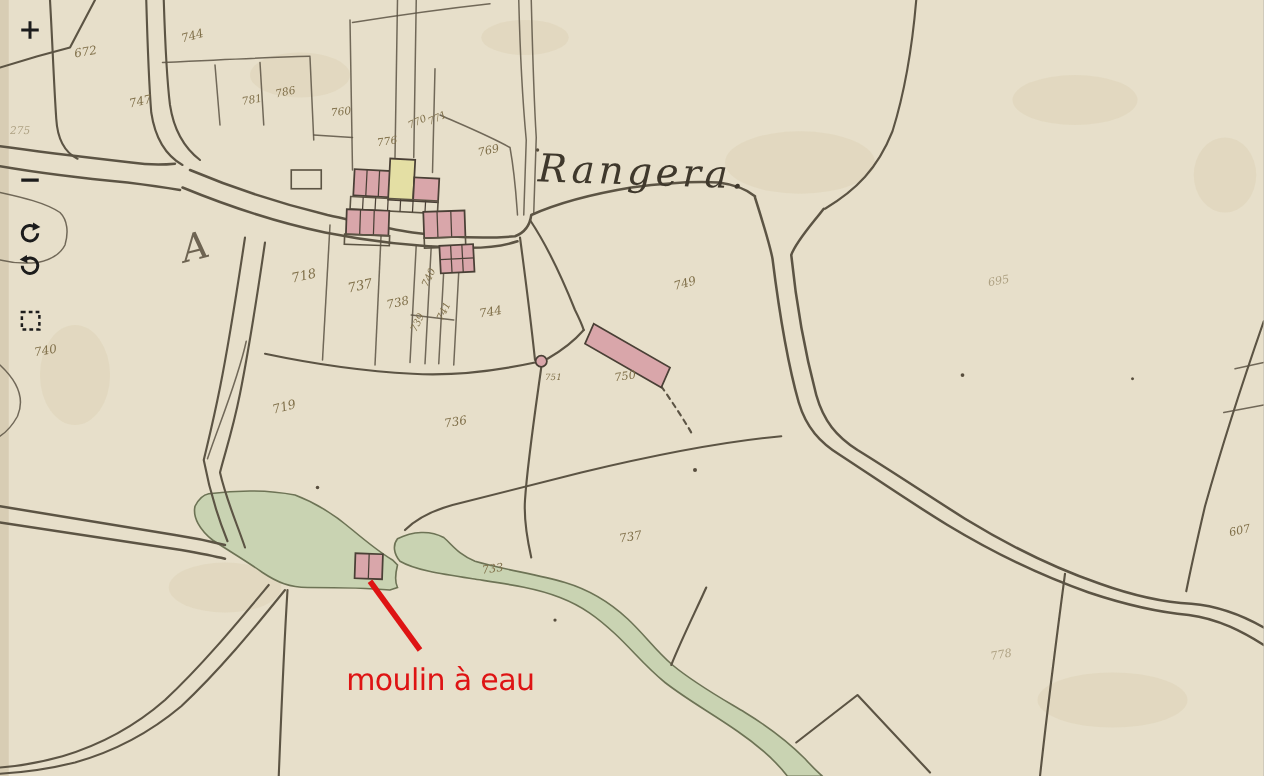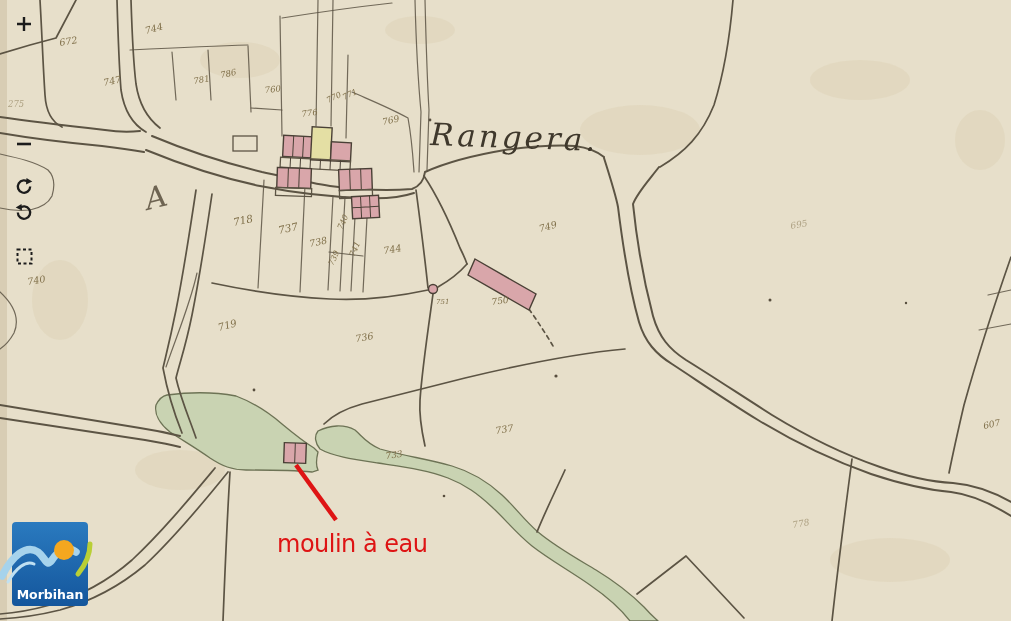--- a/index.html
+++ b/index.html
@@ -229,31 +229,13 @@
         <polygon points="11.5,1 17.3,4.6 11,7.6" fill="#1c1c1c"></polygon>
       </g>
     </svg>
   </div>
   <div class="tool" style="top:245px;">
     <svg width="17" height="17" viewBox="0 0 17 17">
       <rect x="1.5" y="1.5" width="14" height="14" fill="none" stroke="#1c1c1c" stroke-width="2" stroke-dasharray="3 2.5"></rect>
     </svg>
   </div>
 
-  <div class="logo">
-    <svg width="100" height="104" viewBox="0 0 100 104">
-      <defs>
-        <linearGradient id="gb" x1="0" y1="0" x2="0" y2="1">
-          <stop offset="0" stop-color="#2a7abf"></stop>
-            <stop offset="1" stop-color="#14569c"></stop>
-        </linearGradient>
-      </defs>
-      <g>
-        <rect x="12" y="8" width="76" height="84" rx="4" fill="url(#gb)"></rect>
-        <path d="M2,62 C12,42 26,30 38,38 C46,44 46,54 52,46 C60,34 68,32 76,38" stroke="#a6d3ec" stroke-width="7.5" fill="none" stroke-linecap="round"></path>
-        <path d="M8,68 C16,54 26,46 34,50" stroke="#bfe0f2" stroke-width="3" fill="none" stroke-linecap="round"></path>
-        <circle cx="64" cy="36" r="10" fill="#f4a71f"></circle>
-        <path d="M78,60 C86,50 90,40 90,30" stroke="#b9cf36" stroke-width="5" fill="none" stroke-linecap="round"></path>
-        <text class="logo-text" x="50" y="85" text-anchor="middle">Morbihan</text>
-      </g>
-    </svg>
-  </div>
 </div>
 
 </body></html>

